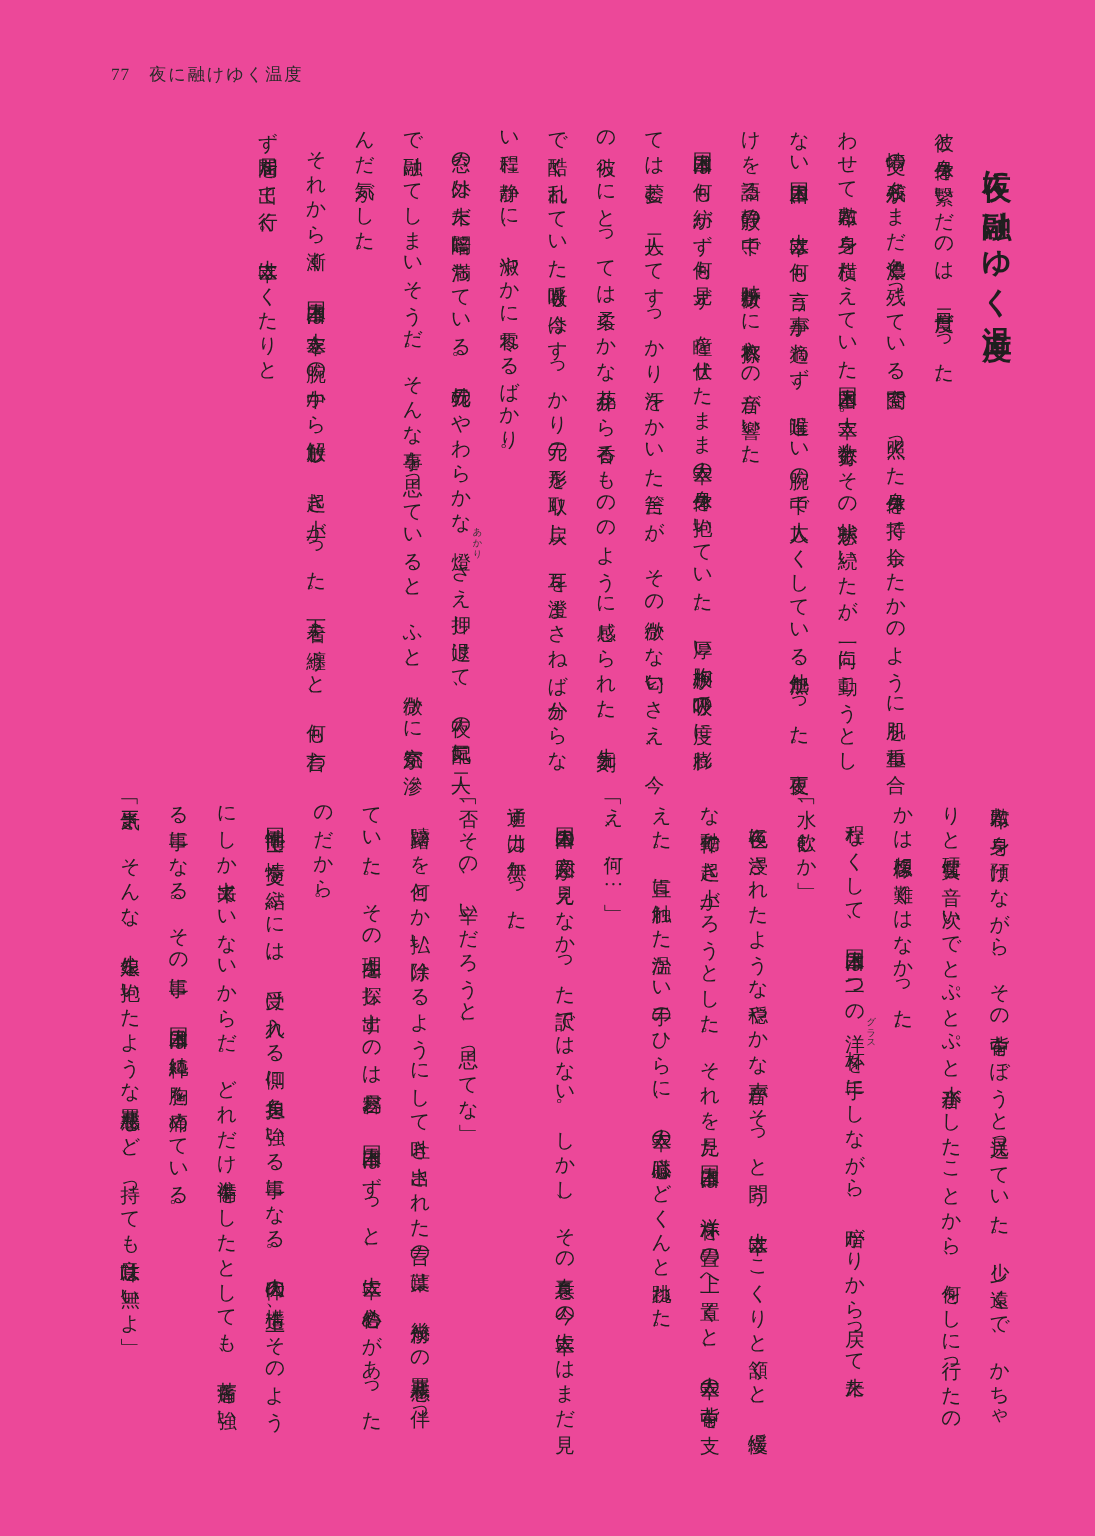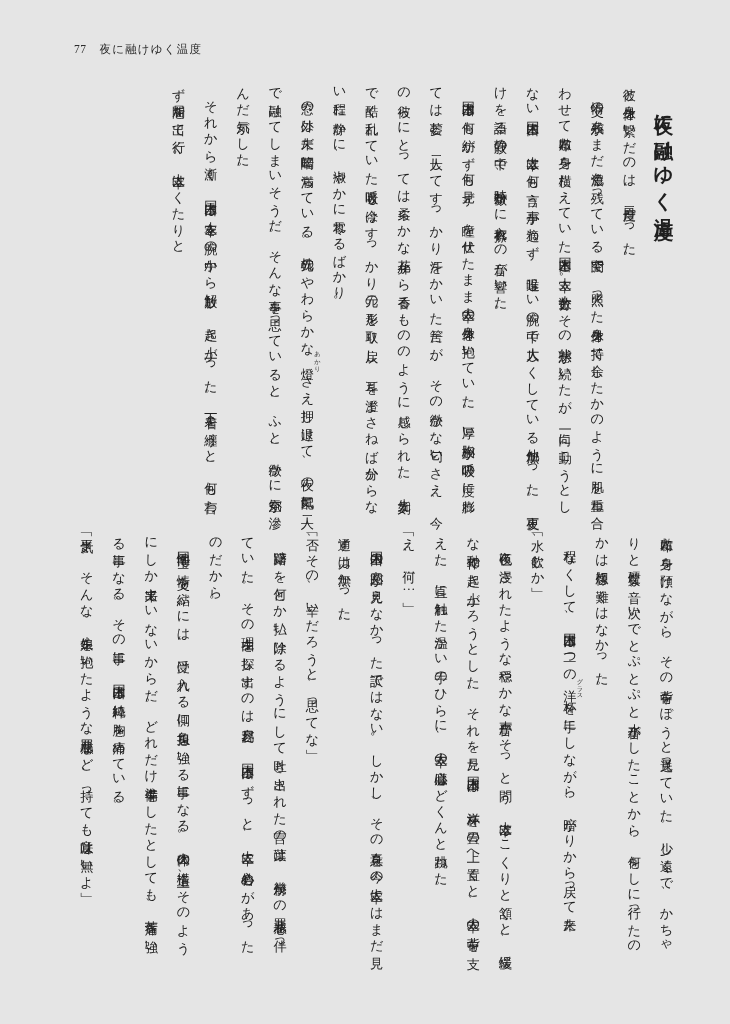--- a/index.html
+++ b/index.html
@@ -12,21 +12,21 @@
     height: 1024px;
     font-family: "Liberation Serif", "DejaVu Serif", serif;
     color: #1a1a1a;
     overflow: hidden;
   }
 
   #page {
     position: relative;
     width: 730px;
     height: 1024px;
-    background: #e5e5e5;
+    background: #ec4899;
     box-sizing: border-box;
   }
 
   
   #running-head {
     position: absolute;
     top: 42px;
     left: 74px;
     display: flex;
     align-items: baseline;

